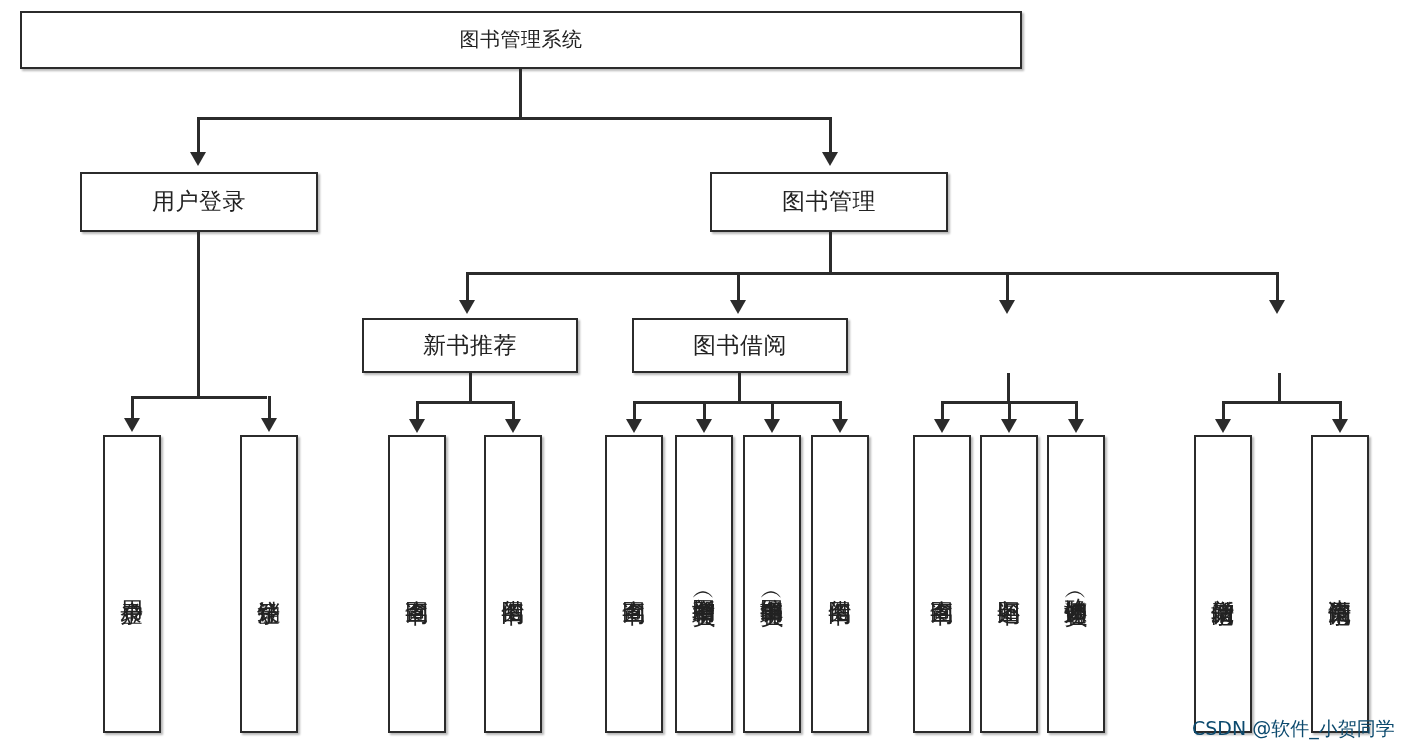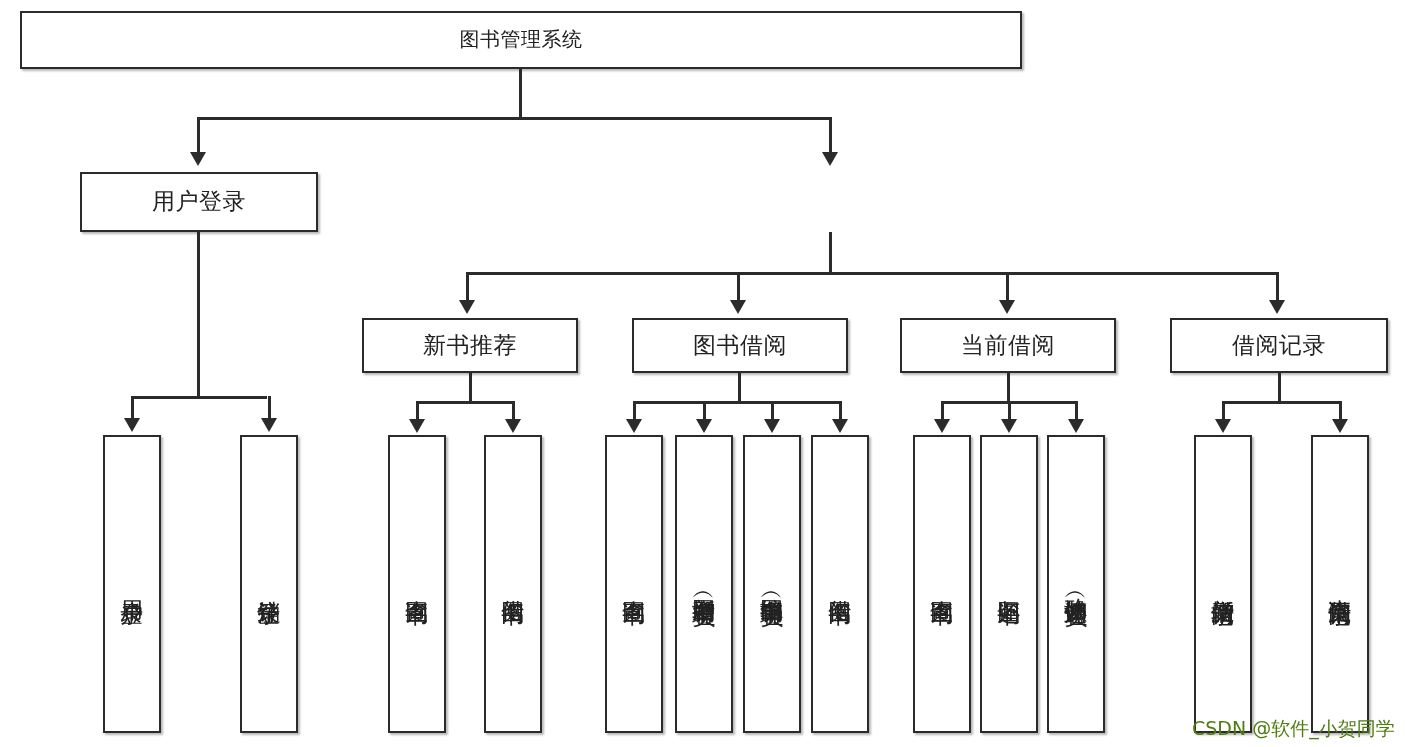--- a/index.html
+++ b/index.html
@@ -71,21 +71,21 @@
     width: 0;
     height: 0;
     border-left: 8px solid transparent;
     border-right: 8px solid transparent;
     border-top: 14px solid #2b2b2b;
   }
 
   
   #watermark {
     position: absolute;
-    color: #4d7c0f;
+    color: #0c4a6e;
     font-size: 19px;
     white-space: nowrap;
     font-family: "DejaVu Sans", "Liberation Sans", sans-serif;
   }
 </style>
 </head>
 <body>
 
 <div id="canvas">
 
@@ -98,20 +98,23 @@
   <div class="hline" style="left:197px; top:117px; width:635px;"></div>
   <div class="vline" style="left:197px; top:117px; height:37px;"></div>
   <div class="arrow" style="left:190px; top:152px;"></div>
   <div class="vline" style="left:829px; top:117px; height:37px;"></div>
   <div class="arrow" style="left:822px; top:152px;"></div>
 
   <div class="node h" style="left:80px; top:172px; width:238px; height:60px;">
     <span class="label">用户登录</span>
   </div>
 
+  <div class="node h" style="left:710px; top:172px; width:238px; height:60px;">
+    <span class="label">图书管理</span>
+  </div>
 
   <div class="vline" style="left:197px; top:232px; height:167px;"></div>
   <div class="hline" style="left:131px; top:396px; width:136px;"></div>
   <div class="vline" style="left:131px; top:396px; height:24px;"></div>
   <div class="arrow" style="left:124px; top:418px;"></div>
   <div class="vline" style="left:268px; top:396px; height:24px;"></div>
   <div class="arrow" style="left:261px; top:418px;"></div>
 
   <div class="vline" style="left:829px; top:232px; height:42px;"></div>
   <div class="hline" style="left:466px; top:272px; width:812px;"></div>
@@ -123,26 +126,20 @@
   <div class="arrow" style="left:999px; top:300px;"></div>
   <div class="vline" style="left:1276px; top:272px; height:30px;"></div>
   <div class="arrow" style="left:1269px; top:300px;"></div>
 
   <div class="node h" style="left:632px; top:318px; width:216px; height:55px;">
     <span class="label">图书借阅</span>
   </div>
   <div class="node h" style="left:362px; top:318px; width:216px; height:55px;">
     <span class="label">新书推荐</span>
   </div>
-  <div class="node h" style="left:900px; top:318px; width:216px; height:55px;">
-    <span class="label">当前借阅</span>
-  </div>
-  <div class="node h" style="left:1170px; top:318px; width:218px; height:55px;">
-    <span class="label">借阅记录</span>
-  </div>
 
   <div class="vline" style="left:469px; top:373px; height:31px;"></div>
   <div class="hline" style="left:416px; top:401px; width:99px;"></div>
   <div class="vline" style="left:416px; top:401px; height:20px;"></div>
   <div class="arrow" style="left:409px; top:419px;"></div>
   <div class="vline" style="left:512px; top:401px; height:20px;"></div>
   <div class="arrow" style="left:505px; top:419px;"></div>
 
   <div class="vline" style="left:738px; top:373px; height:31px;"></div>
   <div class="hline" style="left:633px; top:401px; width:208px;"></div>

